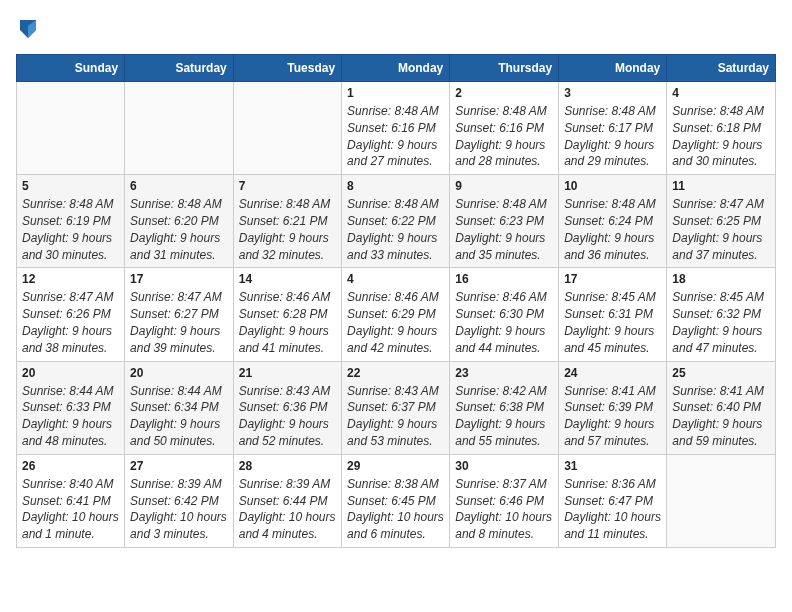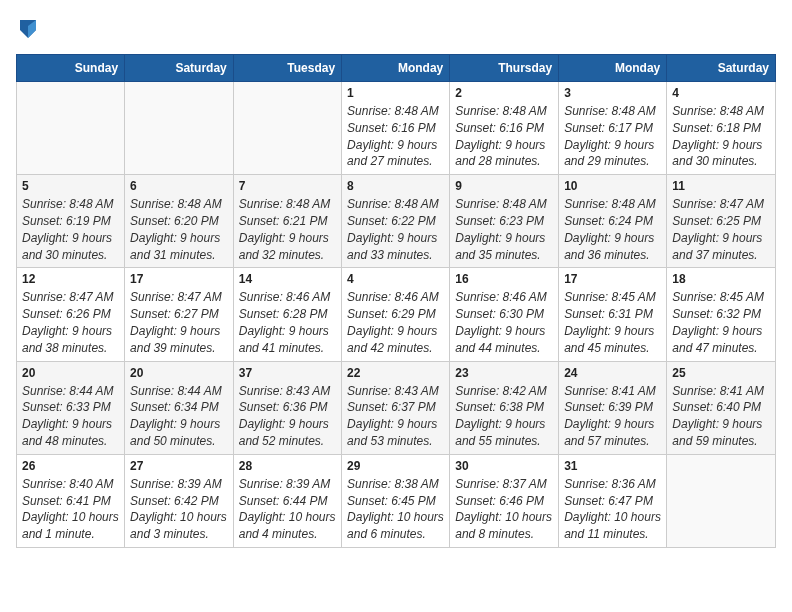--- a/index.html
+++ b/index.html
@@ -213,21 +213,21 @@
       <tr>
         <td>
           <span class="day-num">20</span>
           <div class="day-info">Sunrise: 8:44 AM<br>Sunset: 6:33 PM<br>Daylight: 9 hours and 48 minutes.</div>
         </td>
         <td>
           <span class="day-num">20</span>
           <div class="day-info">Sunrise: 8:44 AM<br>Sunset: 6:34 PM<br>Daylight: 9 hours and 50 minutes.</div>
         </td>
         <td>
-          <span class="day-num">37</span>
+          <span class="day-num">21</span>
           <div class="day-info">Sunrise: 8:43 AM<br>Sunset: 6:36 PM<br>Daylight: 9 hours and 52 minutes.</div>
         </td>
         <td>
           <span class="day-num">22</span>
           <div class="day-info">Sunrise: 8:43 AM<br>Sunset: 6:37 PM<br>Daylight: 9 hours and 53 minutes.</div>
         </td>
         <td>
           <span class="day-num">23</span>
           <div class="day-info">Sunrise: 8:42 AM<br>Sunset: 6:38 PM<br>Daylight: 9 hours and 55 minutes.</div>
         </td>

